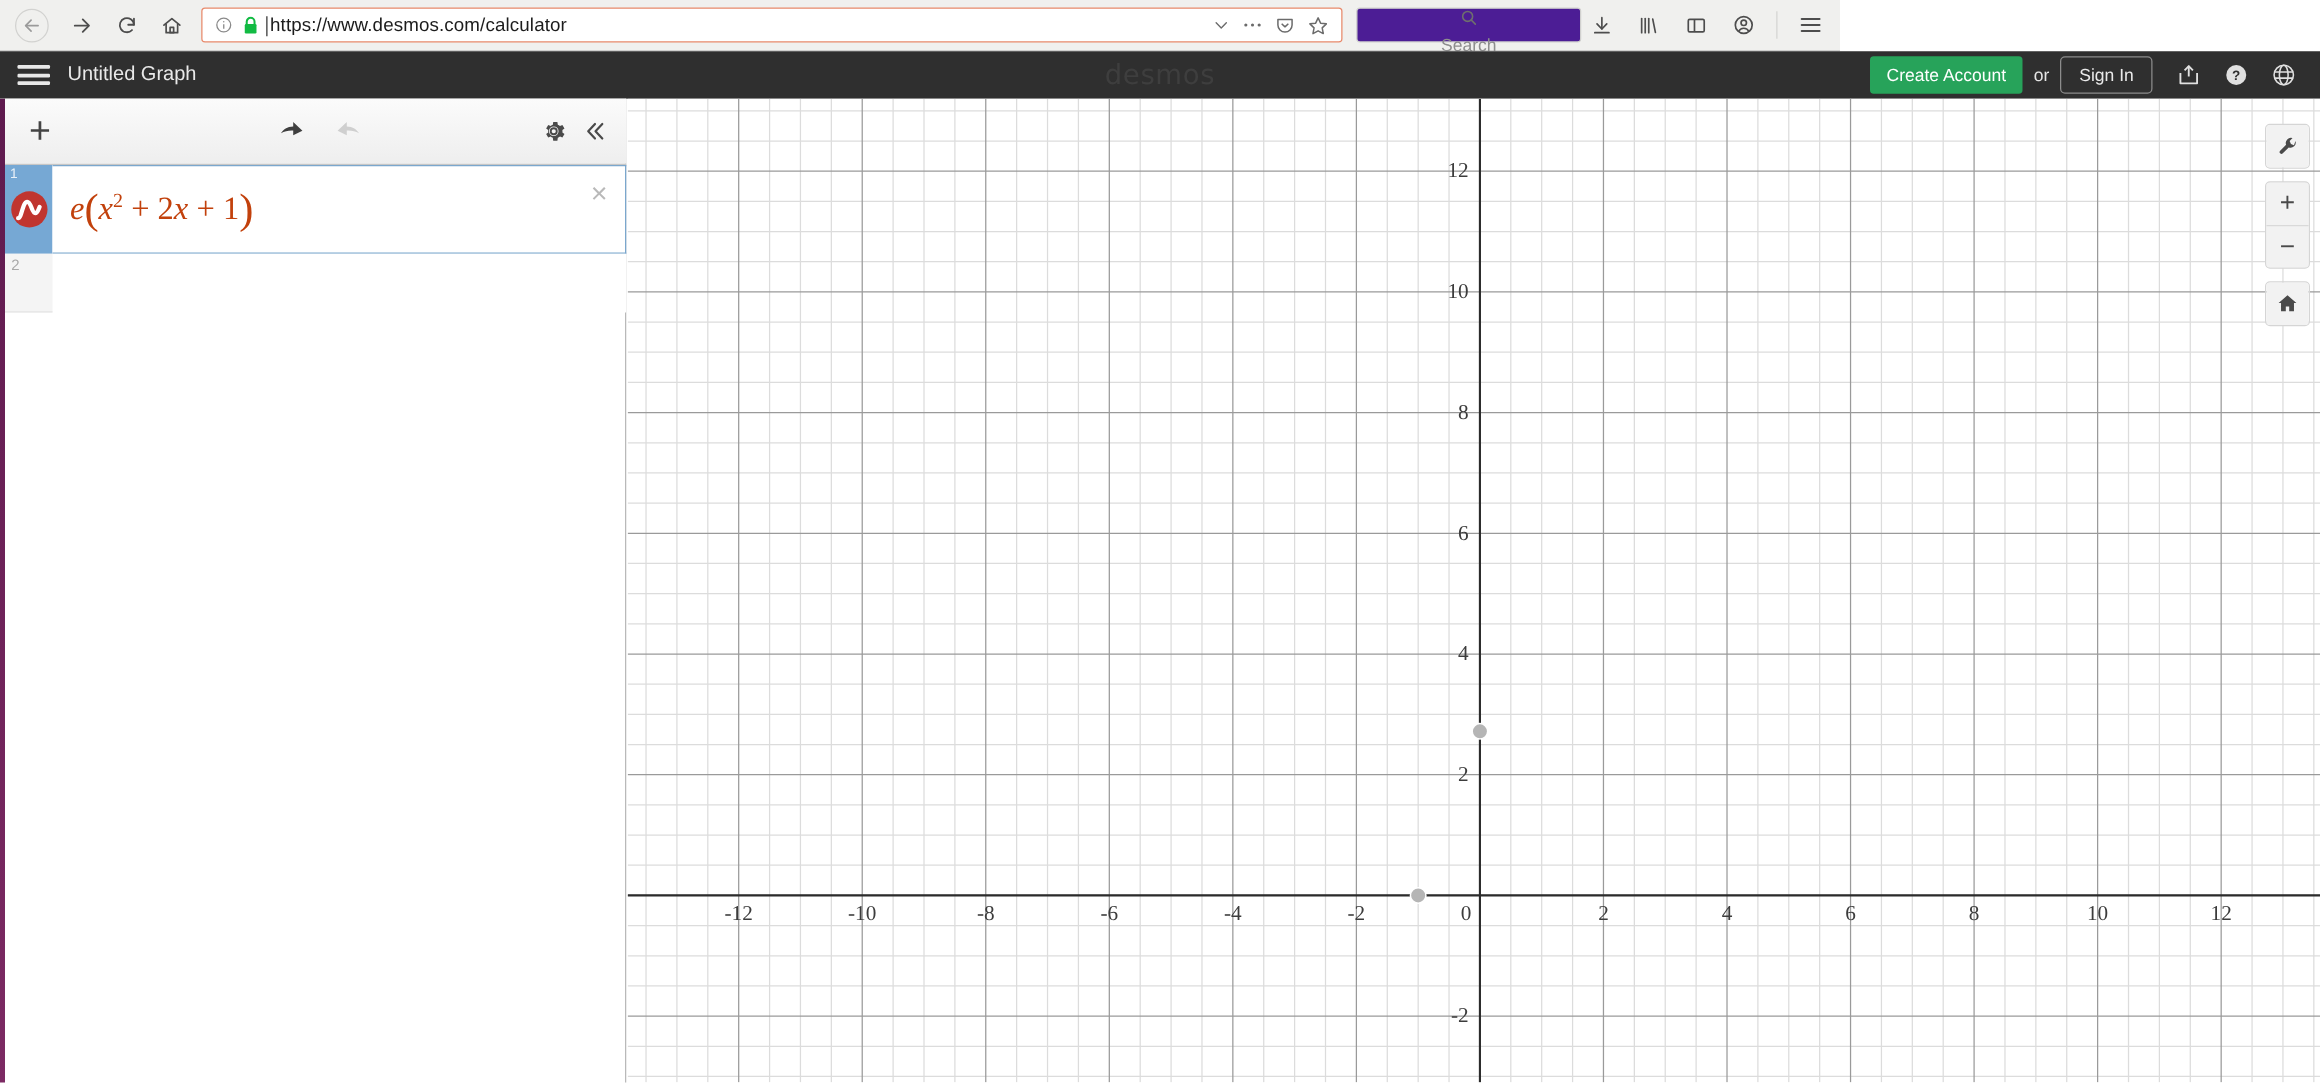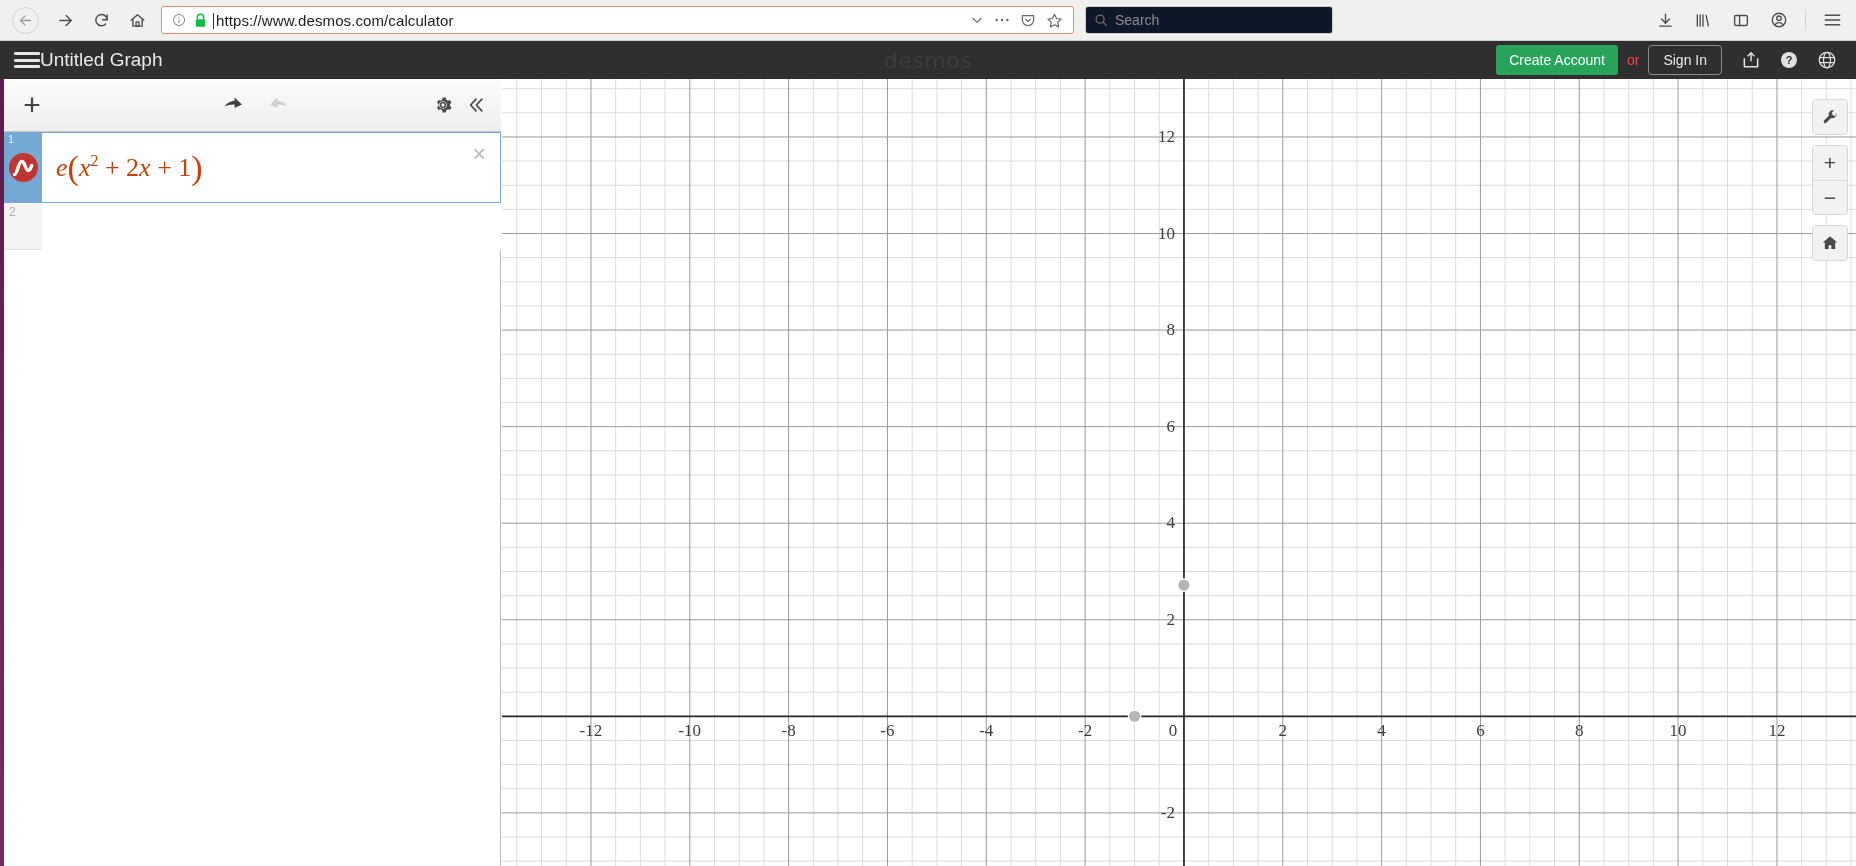--- a/index.html
+++ b/index.html
@@ -5,21 +5,21 @@
   * { box-sizing: border-box; margin: 0; padding: 0; }
   html, body {
     width: 1856px; height: 866px;
     font-family: "Liberation Sans", sans-serif;
     overflow: hidden;
     background: #fff;
   }
 
   
   #browser-chrome {
-    position: absolute; left: 0; top: 0; width: 1856px; height: 41px;
+    position: absolute; left: 0; top: 0; width: 1472px; height: 41px;
     background: #f0f0ee;
     border-bottom: 1px solid #cfcfcd;
     display: flex; align-items: center;
   }
   .nav-btns { display: flex; align-items: center; padding-left: 6px; }
   .nav-btn {
     width: 36px; height: 36px; display: flex; align-items: center; justify-content: center;
     color: #4d4d4d; cursor: pointer;
   }
   .nav-btn.back {
@@ -42,51 +42,51 @@
     position: relative;
   }
   #url-text::before {
     content:""; position:absolute; left:3px; top:1px; width:1px; height:18px; background:#333;
   }
   .url-actions { display: flex; align-items: center; gap: 10px; padding-right: 4px; color: #6b6b6b; }
   .url-actions div { cursor: pointer; display:flex; align-items:center; }
 
   #searchbar {
     width: 248px; height: 28px; margin-left: 11px;
-    background: #0f172a; border: 1px solid #d0d0ce; border-radius: 3px;
-    display: flex; align-items: center; padding: 0 8px; gap: 7px;
+    background: #4c1d95; border: 1px solid #d0d0ce; border-radius: 3px;
+    display: flex; align-items: center; padding: 0 8px; gap: 7px; flex-direction: column;
   }
   #search-placeholder { font-size: 14px; color: #8d8d8d; }
 
   .chrome-right { margin-left: auto; display: flex; align-items: center; gap: 6px; padding-right: 8px; }
   .chrome-right .cbtn {
     width: 32px; height: 32px; display:flex; align-items:center; justify-content:center;
     color:#4d4d4d; cursor:pointer;
   }
   .chrome-sep { width:1px; height:22px; background:#d4d4d2; margin:0 4px; }
 
   
   #desmos-header {
     position: absolute; left: 0; top: 41px; width: 1856px; height: 38px;
     background: #2f2f2f; display: flex; align-items: center;
   }
   #hamburger { margin-left: 14px; width: 26px; height: 22px; cursor: pointer; display:flex; flex-direction:column; justify-content:space-between; padding:3px 0;}
   #hamburger span { display:block; height: 3px; background:#e8e8e8; border-radius:1px; }
-  #graph-title { color: #e9e9e9; font-size: 19px; margin-left: 0; cursor: pointer; }
+  #graph-title { color: #e9e9e9; font-size: 16px; margin-left: 14px; cursor: pointer; }
   #desmos-logo {
     position:absolute; left: 0; right: 0; text-align: center;
     color: #3e3e3e; font-size: 22px; letter-spacing: .5px; pointer-events:none;
     font-family: "DejaVu Sans", sans-serif;
   }
   .header-right { margin-left:auto; display:flex; align-items:center; gap:0; padding-right: 10px; }
   #create-account {
     background:#27a35a; color:#fff; font-size:14px; padding: 7px 13px; border-radius:3px;
     border:none; cursor:pointer; font-family:"Liberation Sans", sans-serif;
   }
-  #or-text { color:#ef4444; font-size:14px; margin: 0 9px; }
+  #or-text { color:#e5e5e5; font-size:14px; margin: 0 9px; }
   #sign-in {
     background:transparent; color:#eaeaea; font-size:14px; padding: 6px 14px;
     border:1px solid #8c8c8c; border-radius:4px; cursor:pointer; font-family:"Liberation Sans", sans-serif;text-align:center;
   }
   .hicon { width: 38px; height:30px; display:flex; align-items:center; justify-content:center; color:#e0e0e0; cursor:pointer; }
 
   
   #expr-panel {
     position:absolute; left:0; top:79px; width: 501px; height: 787px;
     background:#fff; border-right: 1px solid #b9b9b9;

